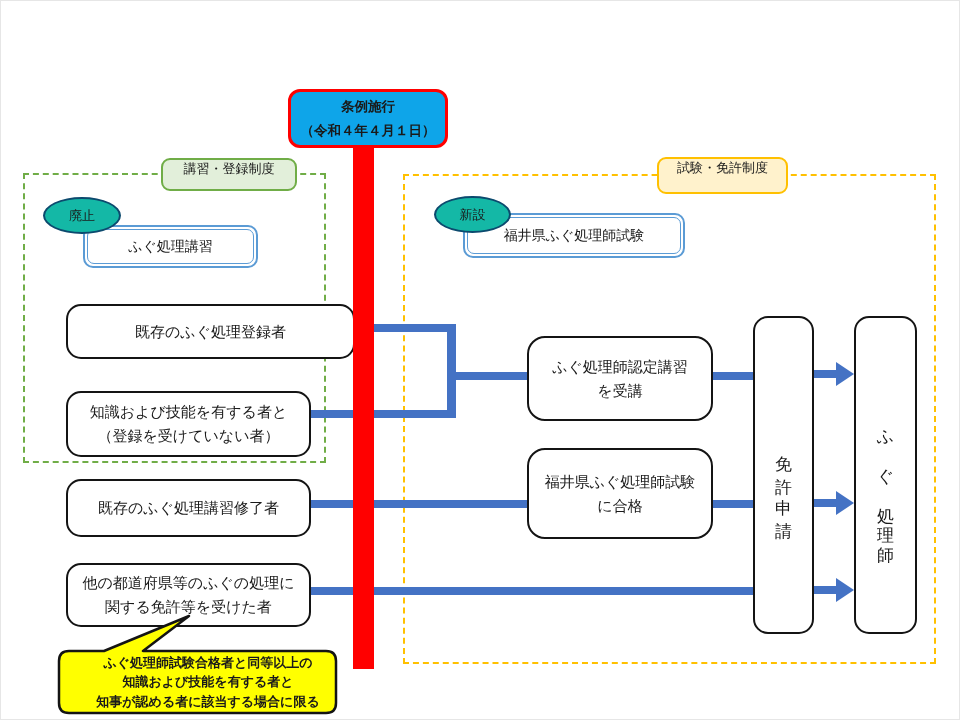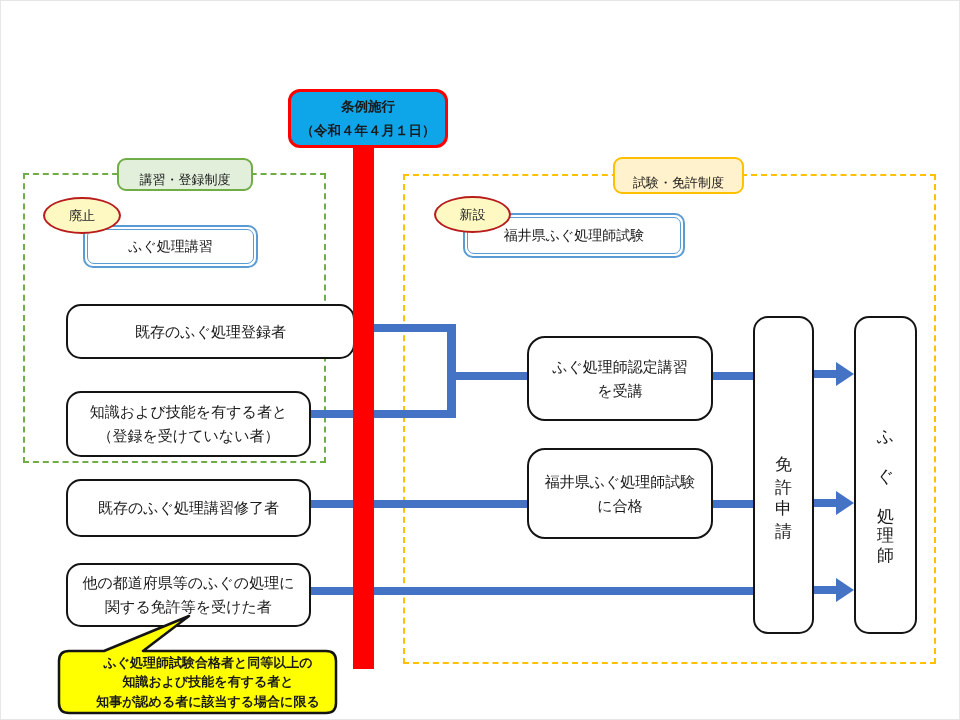--- a/index.html
+++ b/index.html
@@ -15,29 +15,29 @@
   .title-box {
     background:#0ea5e9; border:3px solid #ff0000; border-radius:12px; z-index:5;
     display:flex; flex-direction:column; align-items:center; justify-content:center;
     font-size:13.5px; font-weight:700; line-height:1.75; text-align:center;
   }
 
   
   .dash-green { border:2px dashed #70ad47; z-index:1; }
   .dash-orange { border:2px dashed #ffc000; z-index:1; }
   .chip {
-    z-index:3; display:flex; align-items:flex-end; justify-content:center;
-    font-size:13px; border-radius:9px;
+    z-index:3; display:flex; align-items:flex-start; justify-content:center;
+    font-size:13px; border-radius:9px;margin-left:44px;
   }
   .chip-green { background:#e2efda; border:2px solid #70ad47; }
   .chip-orange { background:#fff2cc; border:2px solid #ffc000; }
 
   
   .ellipse {
-    background:#fef9c3; border:2px solid #b91c1c; border-radius:50%; z-index:4;
+    background:#14b8a6; border:2px solid #0c4a6e; border-radius:50%; z-index:4;
     display:flex; align-items:center; justify-content:center; font-size:13px;
   }
 
   
   .double-blue {
     background:#ffffff; border:2.5px solid #5b9bd5; border-radius:10px; z-index:3;
     display:flex; align-items:center; justify-content:center; font-size:14px;
   }
   .double-blue::before {
     content:""; position:absolute; inset:2px; border:1px solid #5b9bd5; border-radius:7px;

